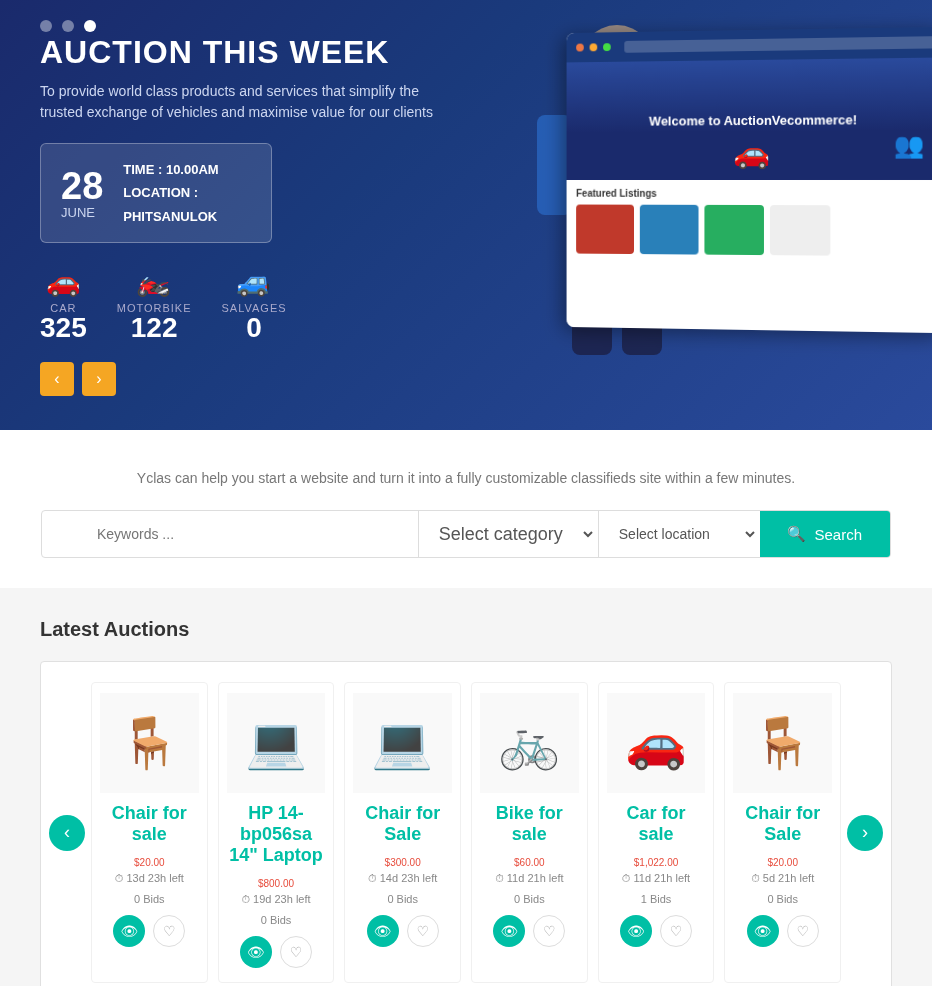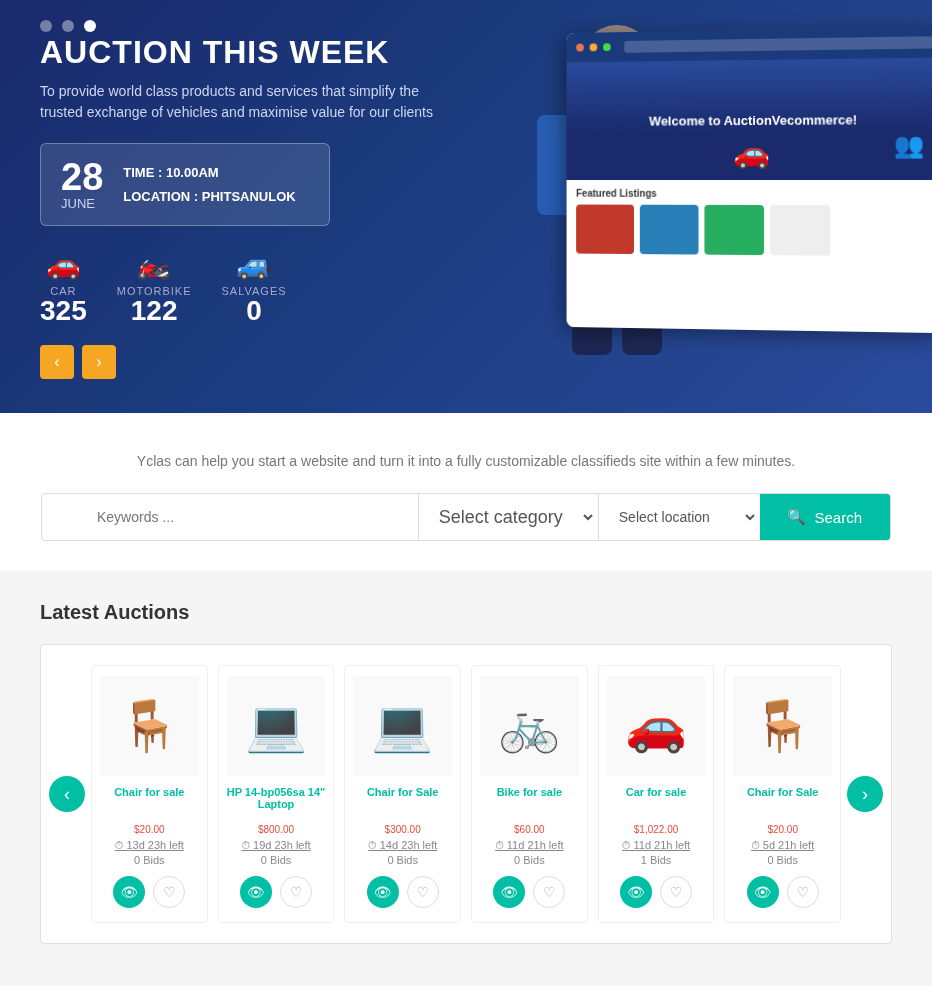--- a/index.html
+++ b/index.html
@@ -36,21 +36,21 @@
     }
     .hero-date-box {
       background: rgba(255,255,255,0.12);
       border: 1px solid rgba(255,255,255,0.3);
       border-radius: 6px;
       padding: 14px 20px;
       display: flex;
       align-items: center;
       gap: 20px;
       margin-bottom: 22px;
-      width: 290px;
+      width: 232px;
     }
     .hero-date-num {
       font-size: 38px;
       font-weight: 900;
       color: #fff;
       line-height: 1;
     }
     .hero-date-month {
       font-size: 13px;
       color: #ccd6f0;
@@ -319,38 +319,37 @@
       height: 100px;
       object-fit: contain;
       margin-bottom: 10px;
       background: #f9f9f9;
       display: flex;
       align-items: center;
       justify-content: center;
       font-size: 50px;
     }
     .auction-name {
-      font-size: 11px;
+      font-size: 18px;
       color: #00bfa5;
       font-weight: bold;
-      margin-bottom: 6px;
+      margin-bottom: 12px;
       min-height: 32px;
     }
     .auction-price {
       font-size: 10px;
       font-weight: normal;
       margin-bottom: 4px;
     }
     .auction-price.high { color: #e74c3c; }
     .auction-price.normal { color: #e74c3c; }
     .auction-time {
       font-size: 11px;
       color: #888;
-      margin-bottom: 2px;
-      text-decoration: underline;
+      margin-bottom: 8px;
     }
     .auction-bids {
       font-size: 11px;
       color: #888;
       margin-bottom: 10px;
     }
     .auction-actions {
       display: flex;
       justify-content: center;
       gap: 8px;

